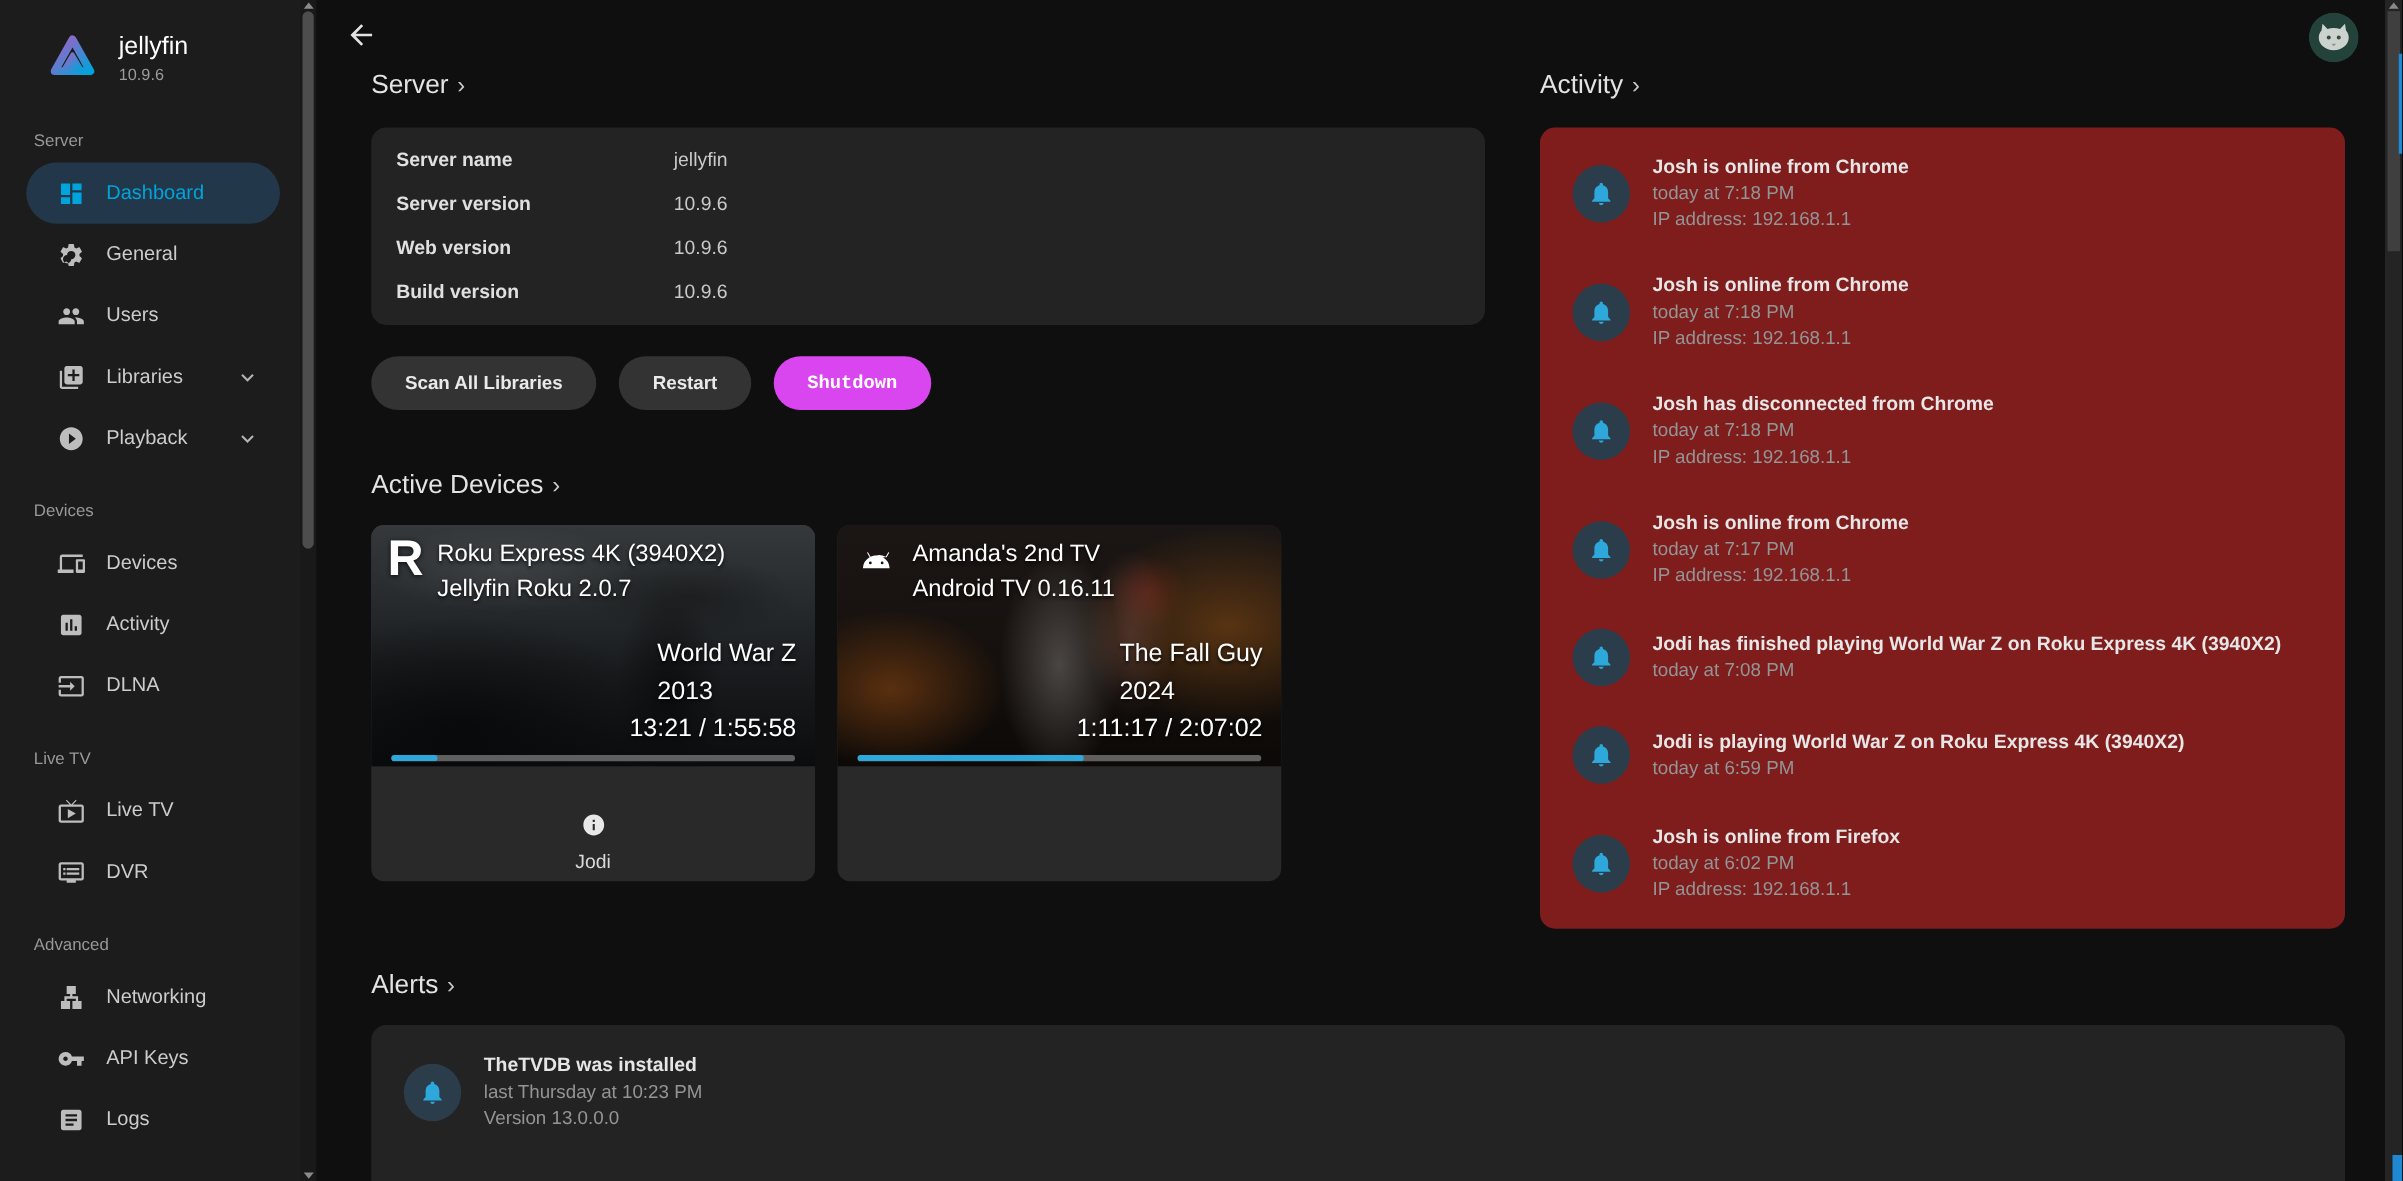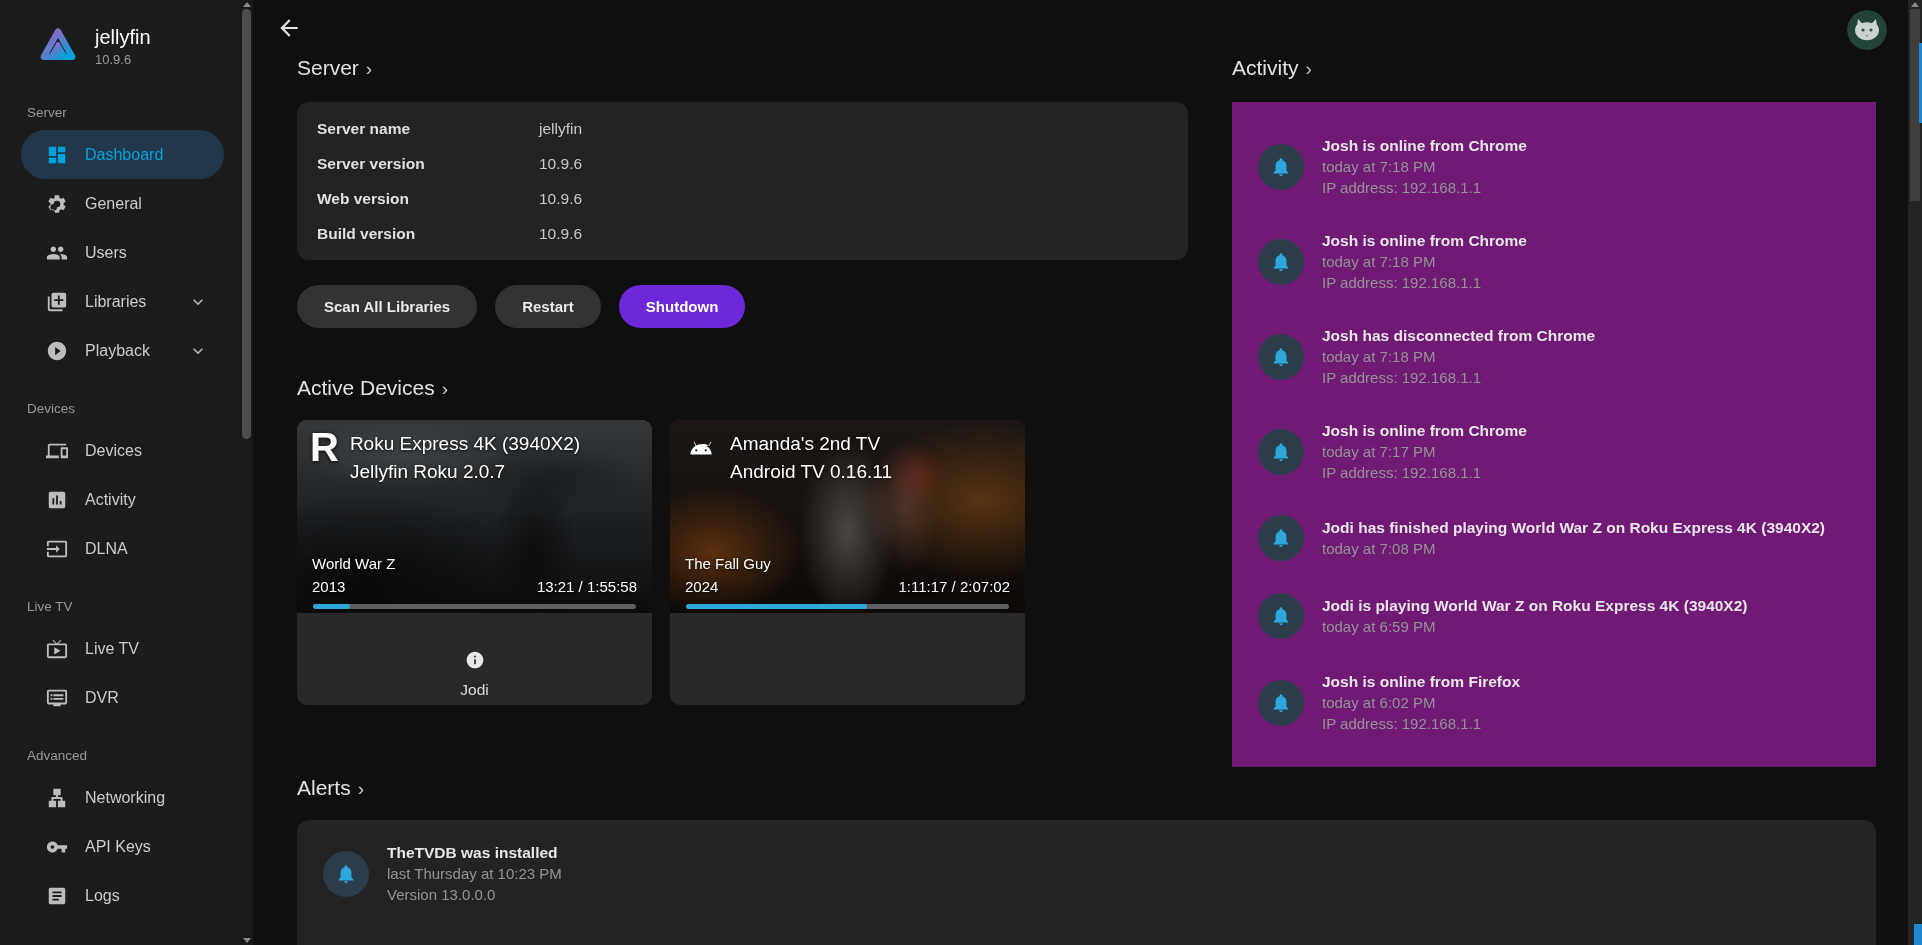--- a/index.html
+++ b/index.html
@@ -43,21 +43,21 @@
   .heading-chevron { font-size:19px; color:#c8c8c8; padding-top:2px; }
 
   
   .info-card { margin-top:22px; background:#232323; border-radius:12px; padding:9px 20px; }
   .info-row { display:flex; height:35px; align-items:center; font-size:15.5px; }
   .info-label { width:222px; font-weight:700; color:#e0e0e0; }
   .info-value { color:#c9c9c9; }
 
   .btn-row { display:flex; gap:18px; margin-top:25px; }
   .btn { height:43px; padding:0 27px; border:none; border-radius:100px; background:#333333; color:#eaeaea; font-family:inherit; font-size:15px; font-weight:700; cursor:pointer; }
-  .btn.danger { background:#6d28d9; color:#ffffff; }
+  .btn.danger { background:#d946ef; color:#ffffff;font-family:Liberation Mono, monospace; }
 
   .devices-heading { margin-top:48px; }
   .cards-row { display:flex; gap:18px; margin-top:20px; }
   .device-card { width:355px; height:285px; border-radius:10px; background:#292929; overflow:hidden; position:relative; }
   .backdrop { position:relative; height:193px; }
   .backdrop-wwz { background:
       radial-gradient(150px 50px at 30% 18%, rgba(168,174,176,0.28), transparent 70%),
       radial-gradient(120px 46px at 72% 30%, rgba(30,32,34,0.55), transparent 70%),
       radial-gradient(60px 120px at 67% 72%, rgba(16,18,20,0.9), transparent 72%),
       radial-gradient(220px 120px at 20% 85%, rgba(12,14,15,0.85), transparent 75%),
@@ -68,42 +68,42 @@
       radial-gradient(64px 120px at 50% 58%, rgba(205,200,194,0.5), transparent 75%),
       radial-gradient(46px 90px at 66% 45%, rgba(228,156,162,0.33), transparent 75%),
       radial-gradient(40px 40px at 70% 28%, rgba(200,40,40,0.45), transparent 75%),
       linear-gradient(180deg, #2c2522 0%, #271e19 40%, #140f0c 100%); }
   .backdrop::after { content:""; position:absolute; inset:0; background:rgba(0,0,0,0.38); }
   .backdrop-header { position:absolute; z-index:2; top:10px; left:13px; right:10px; display:flex; gap:11px; align-items:flex-start; }
   .brand-roku { font-size:40px; font-weight:700; color:#fff; line-height:34px; text-shadow:0 1px 4px rgba(0,0,0,0.8); }
   .brand-android { width:36px; height:30px; margin-top:2px; }
   .brand-android svg { width:36px; height:30px; fill:#ffffff; }
   .device-lines { color:#ffffff; font-size:19px; line-height:1.48; text-shadow:0 1px 3px rgba(0,0,0,0.85); }
-  .backdrop-footer { position:absolute; z-index:2; left:15px; right:15px; bottom:15px; display:flex; justify-content:space-between; align-items:flex-end; color:#fff; font-size:15px; line-height:1.5; text-shadow:0 1px 3px rgba(0,0,0,0.85); }
+  .backdrop-footer { position:absolute; z-index:2; left:15px; right:15px; bottom:15px; display:flex; justify-content:space-between; align-items:flex-end; color:#fff; font-size:20px; line-height:1.5; text-shadow:0 1px 3px rgba(0,0,0,0.85);flex-direction:column; }
   .progress-track { position:absolute; z-index:2; left:16px; right:16px; bottom:4px; height:5px; border-radius:3px; background:#5f5f5f; overflow:hidden; }
   .progress-fill { height:100%; background:#2ea7db; border-radius:3px; }
   .card-bottom { height:120px; display:flex; flex-direction:column; align-items:center; justify-content:center; gap:9px; }
   .controls-row { display:flex; align-items:center; gap:22px; height:24px; }
   .ctrl { color:#e8e8e8; cursor:pointer; display:flex; align-items:center; }
   .ctrl svg { fill:currentColor; display:block; }
   .user-name { font-size:15.5px; color:#dadada; }
 
   
   .alerts-section { position:absolute; left:297px; top:776px; width:1579px; }
   .alerts-card { margin-top:20px; background:#232323; border-radius:12px; padding:2px 0; height:300px; overflow:hidden; }
 
   .feed-entry { display:flex; align-items:center; gap:18px; padding:16px 26px; }
   .feed-entry.tall { padding:20px 26px; }
   .bell-badge { width:46px; height:46px; border-radius:50%; background:#2b3d4b; flex:0 0 auto; display:flex; align-items:center; justify-content:center; }
   .bell-badge svg { width:22px; height:22px; fill:#2ea7db; }
   .entry-title { font-size:15.5px; font-weight:700; color:#e6e6e6; line-height:21px; }
   .entry-sub { font-size:15px; color:#949494; line-height:21px; }
 
   
-  .activity-card { margin-top:22px; background:#701a75; border-radius:0; padding:17px 0; }
+  .activity-card { margin-top:22px; background:#7f1d1d; border-radius:12px; padding:5px 0; }
 
   
   .page-scroll-track { position:absolute; left:1908px; top:0; width:14px; height:945px; background:#242424; }
   .page-scroll-thumb { position:absolute; left:2px; top:9px; width:10px; height:192px; background:#3f3f3f; }
   .edge-blue-top { position:absolute; left:1919px; top:43px; width:3px; height:80px; background:#1e88d2; }
   .edge-blue-bottom { position:absolute; left:1914px; top:924px; width:8px; height:21px; background:#1e88d2; }
 </style>
 </head>
 <body>
 

